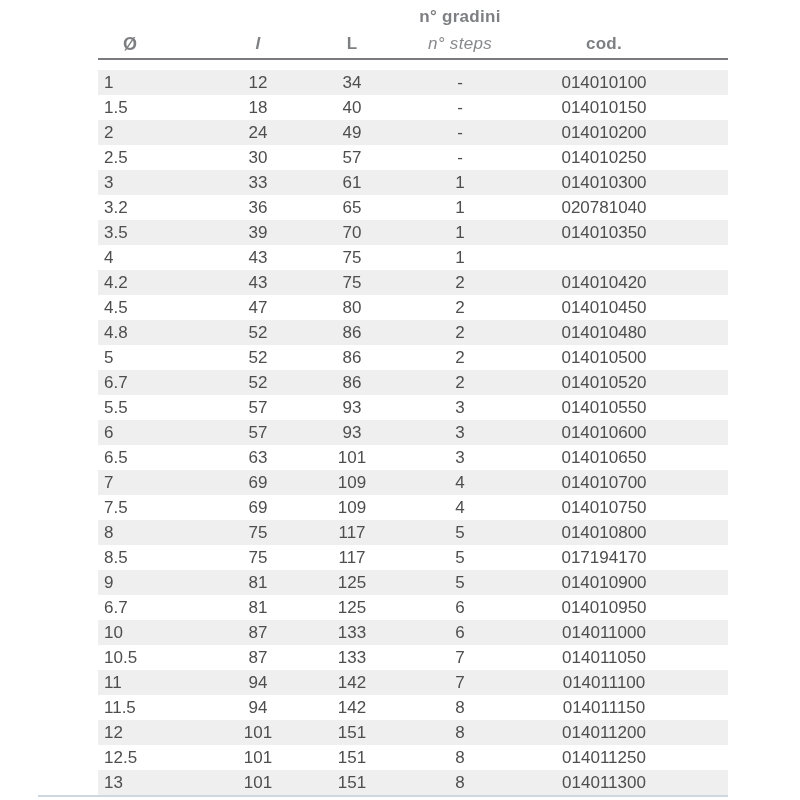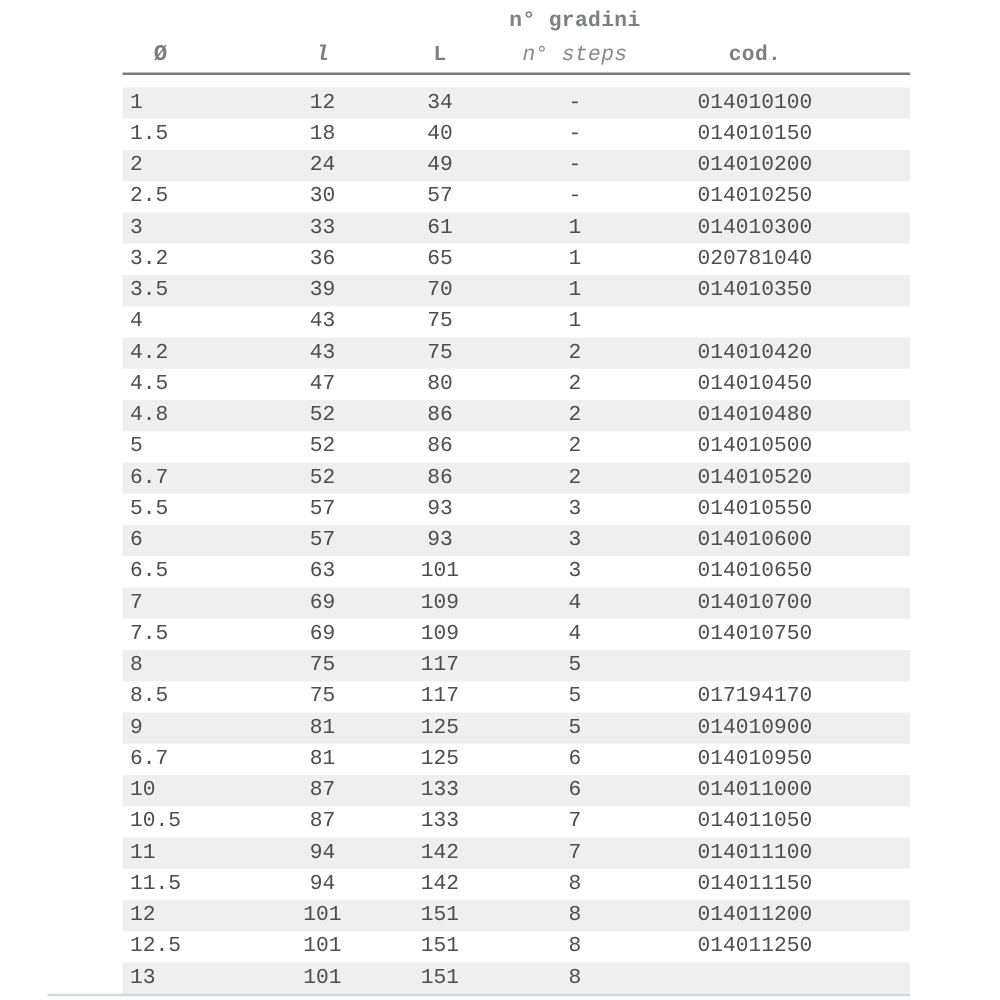--- a/index.html
+++ b/index.html
@@ -7,21 +7,20 @@
     padding: 0;
     background: #ffffff;
     font-family: "Liberation Sans", sans-serif;
   }
   .page {
     position: relative;
     width: 728px;
     height: 800px;
     background: #ffffff;
     overflow: hidden;
-    font-family: Liberation Mono, monospace;
   }
   .tablewrap {
     position: absolute;
     left: 98px;
     top: 0;
     width: 638px;
   }
   .gridrow {
     display: grid;
     grid-template-columns: 112px 96px 92px 124px 164px 50px;
@@ -245,20 +244,21 @@
     <div class="cell">109</div>
     <div class="cell">4</div>
     <div class="cell">014010750</div>
     <div class="cell"></div>
   </div>
         <div class="row gridrow">
     <div class="cell diam">8</div>
     <div class="cell">75</div>
     <div class="cell">117</div>
     <div class="cell">5</div>
+    <div class="cell">014010800</div>
     <div class="cell"></div>
   </div>
         <div class="row gridrow">
     <div class="cell diam">8.5</div>
     <div class="cell">75</div>
     <div class="cell">117</div>
     <div class="cell">5</div>
     <div class="cell">017194170</div>
     <div class="cell"></div>
   </div>
@@ -324,19 +324,20 @@
     <div class="cell">151</div>
     <div class="cell">8</div>
     <div class="cell">014011250</div>
     <div class="cell"></div>
   </div>
         <div class="row gridrow">
     <div class="cell diam">13</div>
     <div class="cell">101</div>
     <div class="cell">151</div>
     <div class="cell">8</div>
+    <div class="cell">014011300</div>
     <div class="cell"></div>
   </div>
       </div>
   </div>
 
   <div class="bottom-line" style="background: rgb(207, 216, 222);"></div>
 </div>
 
 </body></html>

